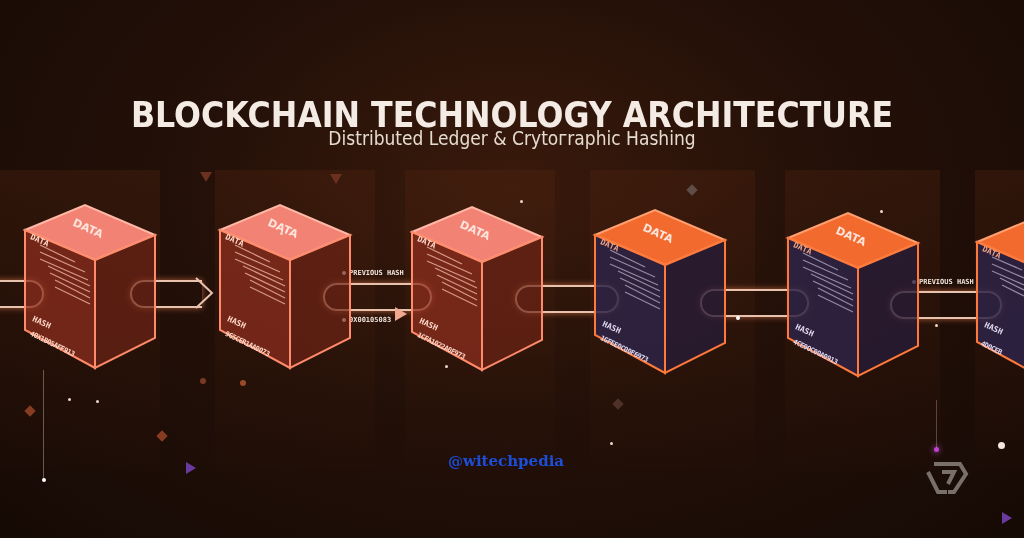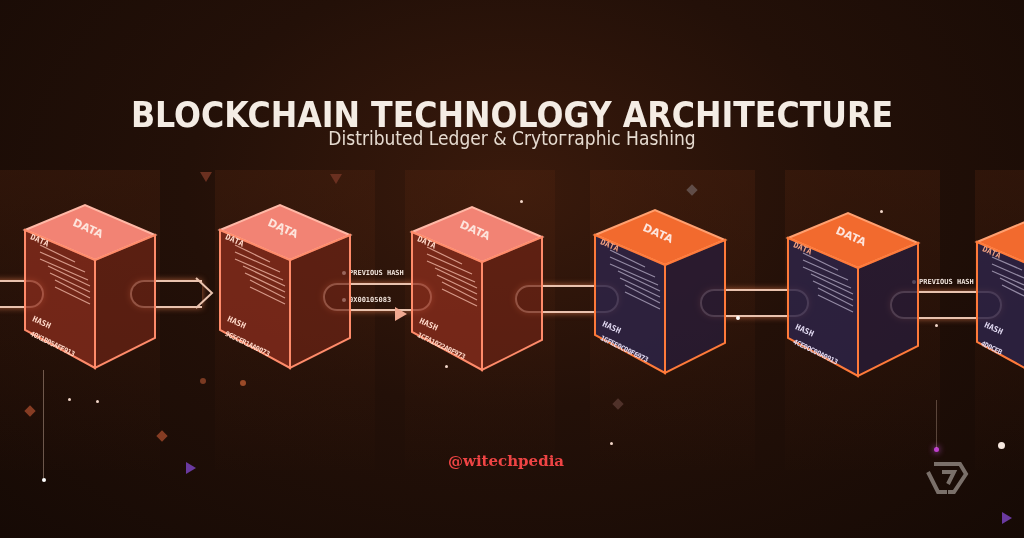--- a/index.html
+++ b/index.html
@@ -27,21 +27,21 @@
   .side-text { position:absolute; color:#ffd8c8; font-size:8px; font-weight:bold; font-family:"DejaVu Sans Mono", monospace; }
   .hash-text { position:absolute; color:#ffd8c8; font-size:7px; font-weight:bold; font-family:"DejaVu Sans Mono", monospace; letter-spacing:-0.5px; }
   .link {
     position:absolute; height:24px; border:2px solid #e9c2ae; border-radius:14px;
     box-shadow:0 0 6px rgba(255,140,90,0.6);
   }
   .link-label { position:absolute; color:#efe2da; font-size:7px; font-weight:bold; font-family:"DejaVu Sans Mono", monospace; white-space:nowrap; }
   .link-label::before { content:""; display:inline-block; width:4px; height:4px; background:#fff; border-radius:50%; margin-right:3px; vertical-align:middle; }
   .dot { position:absolute; border-radius:50%; background:#f2d6c8; }
   .diamond { position:absolute; width:8px; height:8px; background:#a0492a; transform:rotate(45deg); opacity:0.8; }
-  .watermark { position:absolute; left:448px; top:452px; color:#ef4444; font-size:15px; font-weight:bold; font-family:"DejaVu Serif", serif; }
+  .watermark { position:absolute; left:448px; top:452px; color:#1d4ed8; font-size:15px; font-weight:bold; font-family:"DejaVu Serif", serif; }
   .logo { position:absolute; left:924px; top:458px; }
 </style>
 </head>
 <body>
 
 <div class="stripe" style="left:0;width:160px"></div>
 <div class="stripe" style="left:215px;width:160px"></div>
 <div class="stripe" style="left:405px;width:150px"></div>
 <div class="stripe" style="left:590px;width:165px"></div>
 <div class="stripe" style="left:785px;width:155px"></div>
@@ -50,21 +50,21 @@
 <h1 class="title">BLOCKCHAIN TECHNOLOGY ARCHITECTURE</h1>
 <div class="subtitle">Distributed Ledger &amp; Crytoгraphic Hashing</div>
 
 <div class="link" style="left:-20px;top:280px;width:60px"></div>
 <div class="link" style="left:130px;top:280px;width:70px;border-right:none;border-radius:14px 0 0 14px"></div>
 <svg style="position:absolute;left:194px;top:274px" width="22" height="38">
   <polyline points="2,4 18,19 2,34" fill="none" stroke="#e9c2ae" stroke-width="2"></polyline>
 </svg>
 <div class="link" style="left:323px;top:283px;width:105px"></div>
 <div class="link-label" style="left:342px;top:269px">PREVIOUS HASH</div>
-<div class="link-label" style="left:342px;top:296px">0X00105083</div>
+<div class="link-label" style="left:342px;top:316px">0X00105083</div>
 <svg style="position:absolute;left:395px;top:307px" width="12" height="14">
   <polygon points="0,0 12,7 0,14" fill="#f0a890"></polygon>
 </svg>
 <div class="link" style="left:515px;top:285px;width:100px"></div>
 <div class="link" style="left:700px;top:289px;width:105px"></div>
 <div class="link" style="left:890px;top:291px;width:108px"></div>
 <div class="link-label" style="left:912px;top:278px">PREVIOUS HASH</div>
 
 <div class="cube" style="left:20px;top:200px">
   <svg width="140" height="170">

